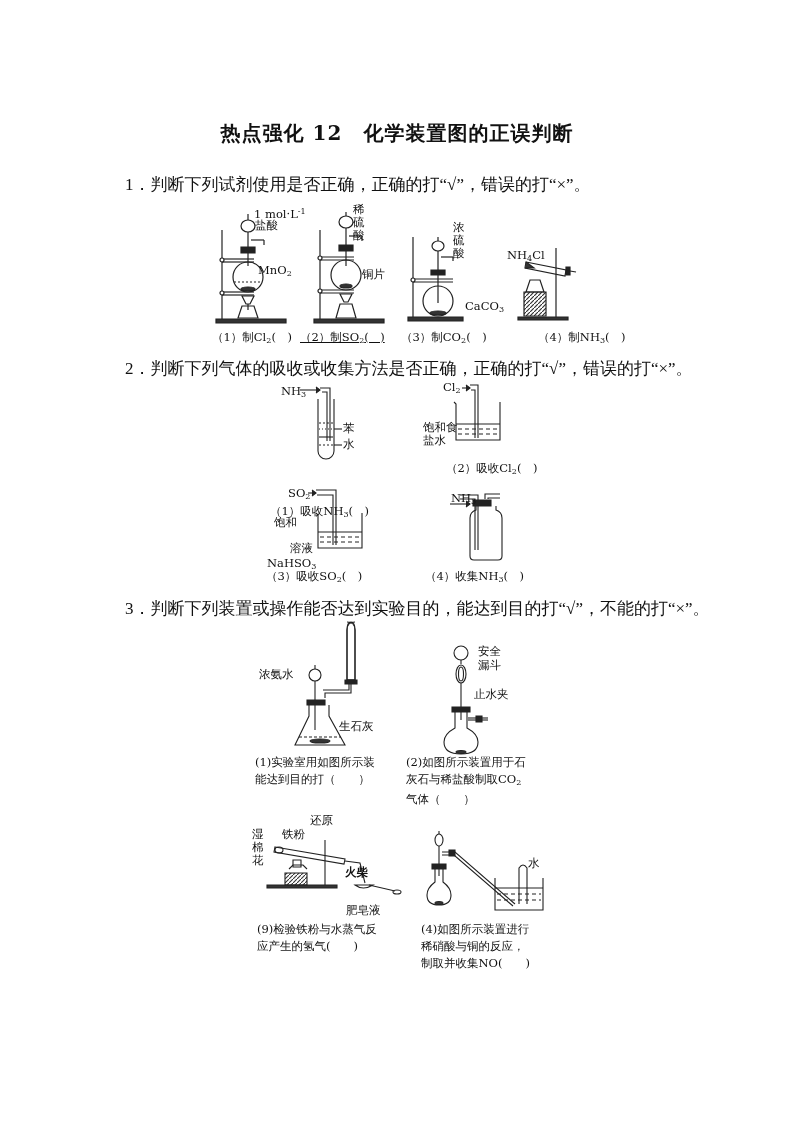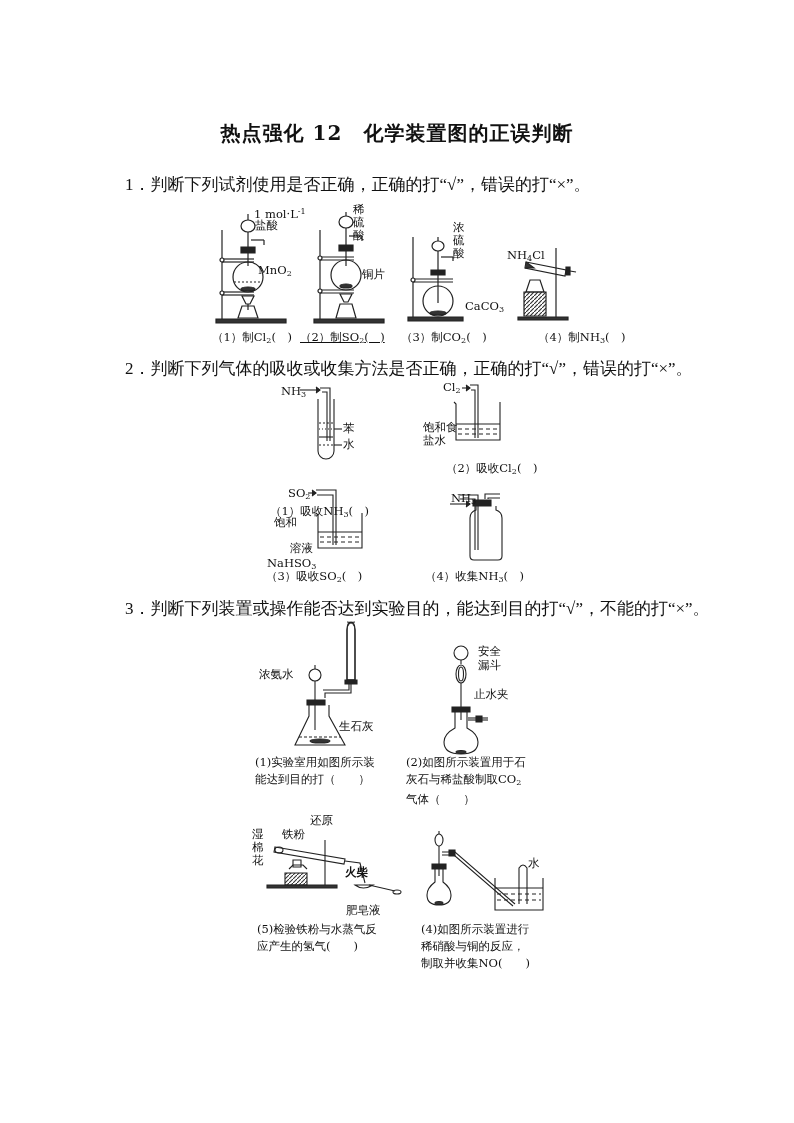--- a/index.html
+++ b/index.html
@@ -292,21 +292,21 @@
     </g>
   </svg>
   <div class="abs lbl" style="left:282px;top:814px;margin-left:28px;">还原</div>
   <div class="abs lbl" style="left:282px;top:828px;">铁粉</div>
   <div class="abs lbl" style="left:252px;top:828px;">湿</div>
   <div class="abs lbl" style="left:252px;top:841px;">棉</div>
   <div class="abs lbl" style="left:252px;top:854px;">花</div>
   <div class="abs lbl" style="left:345px;top:866px;font-weight:bold;">火柴</div>
   <div class="abs lbl" style="left:346px;top:904px;">肥皂液</div>
   <div class="abs cap2" style="left:257px;top:921px;">
-    <div>(5)检验铁粉与水蒸气反</div>
+    <div>(9)检验铁粉与水蒸气反</div>
     <div>应产生的氢气(　　)</div>
   </div>
 </div>
 
 <div>
   <svg style="left:425px;top:828px;" width="120" height="80">
     <g stroke="#222" fill="none" stroke-width="1.1">
       <ellipse cx="14" cy="12" rx="4" ry="6"></ellipse>
       <line x1="14" y1="3" x2="14" y2="6"></line>
       <line x1="14" y1="18" x2="14" y2="48"></line>

